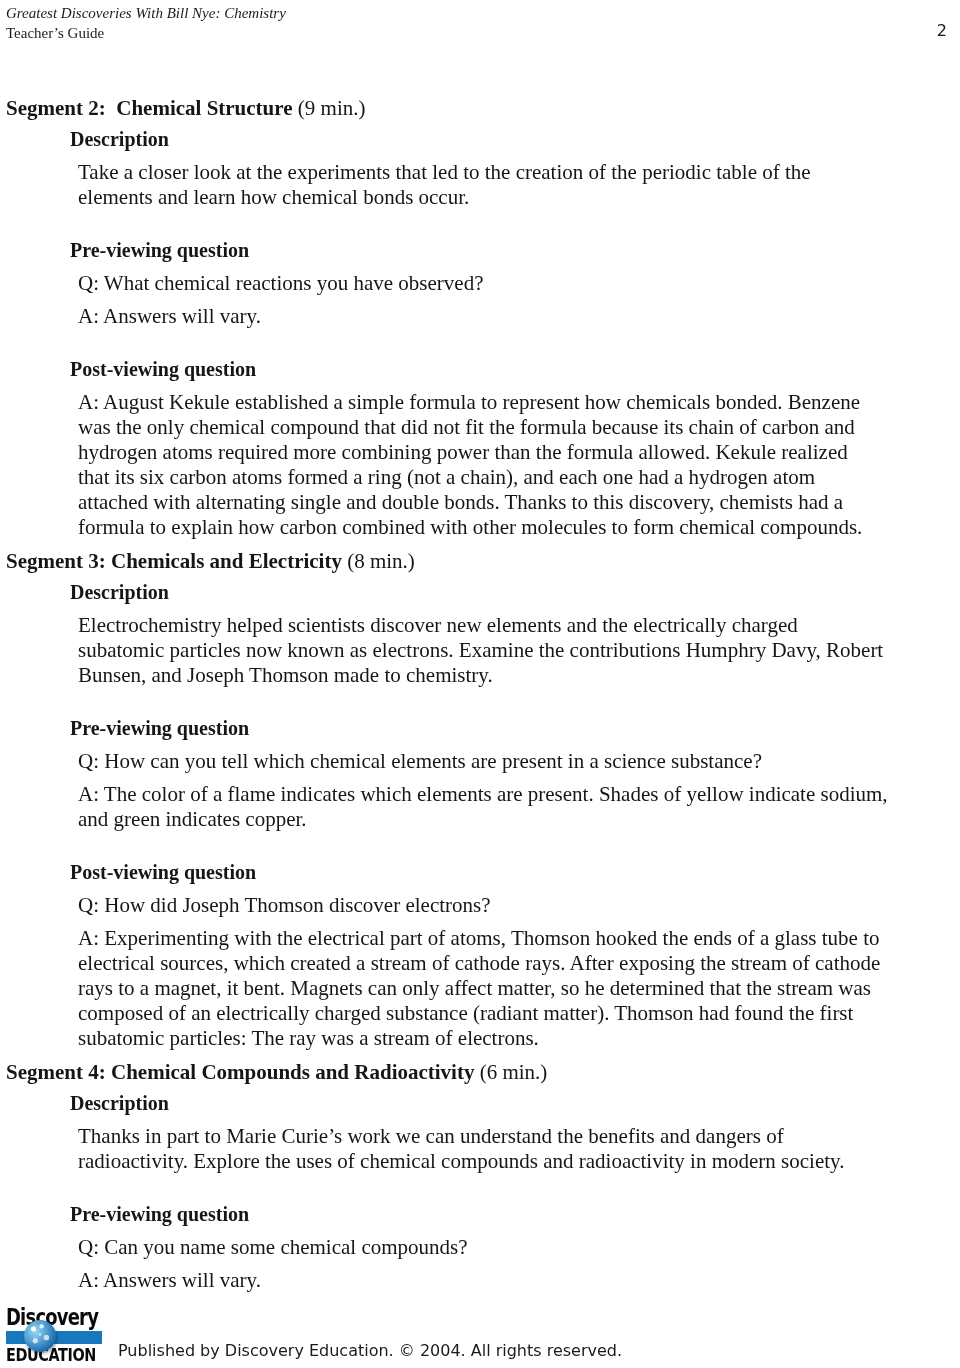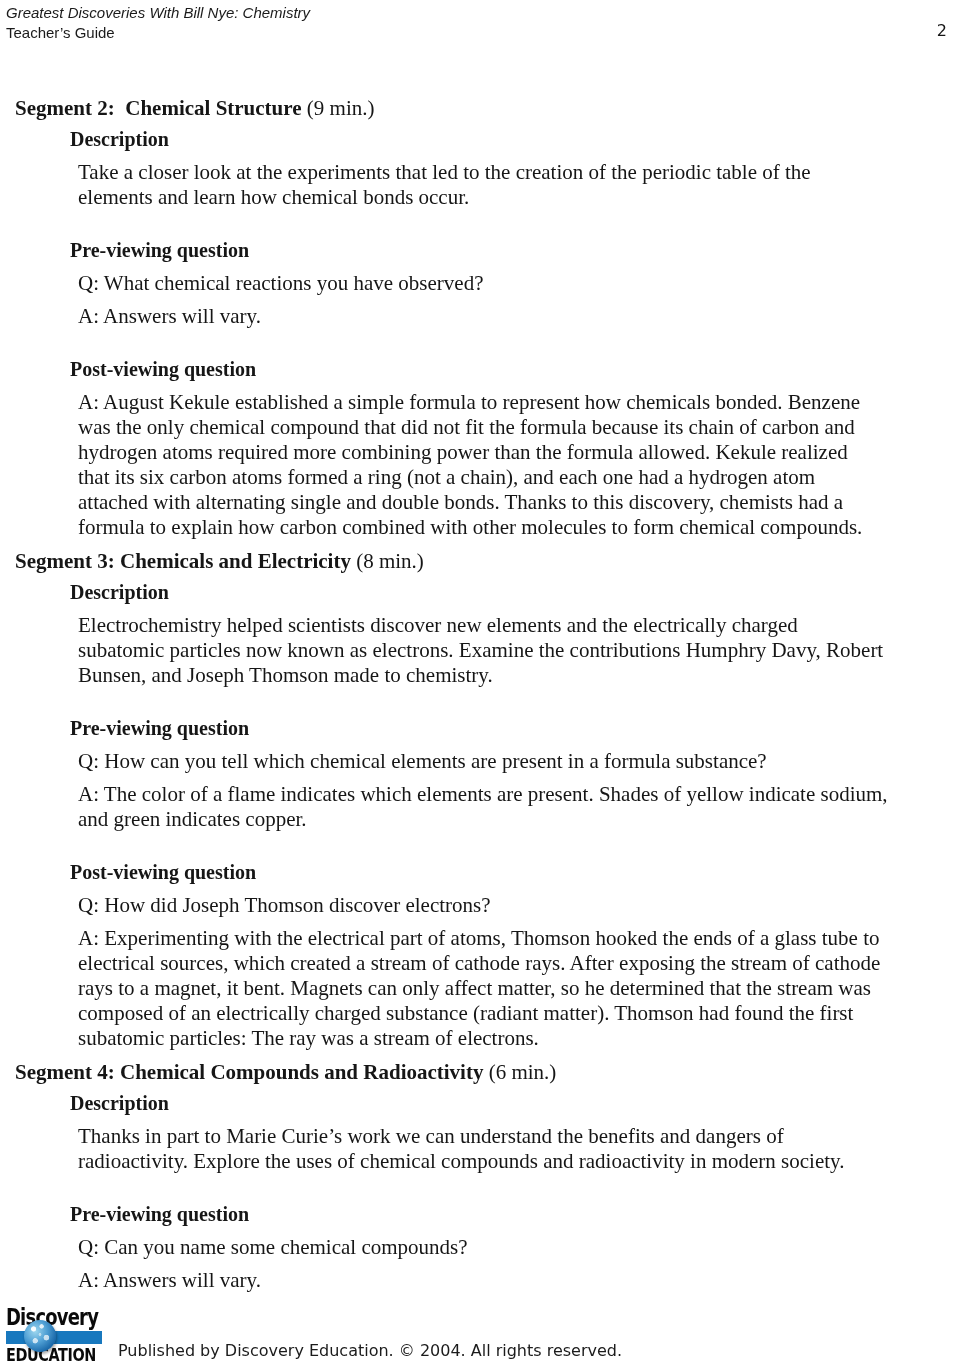--- a/index.html
+++ b/index.html
@@ -9,40 +9,40 @@
     height: 1368px;
     background: #ffffff;
     color: #161616;
     font-family: "Liberation Serif", serif;
     overflow: hidden;
   }
 
   
   .hdr {
     padding: 3px 13px 0 6px;
-    font-family: Liberation Sans, sans-serif;
+    font-family: Liberation Serif, serif;
     font-size: 15px;
     line-height: 20px;
     color: #1b1b1b;
   }
   .hdr-title { font-style: italic; }
   .hdr-sub { }
   .hdr-page {
     position: absolute;
     top: 21px;
     right: 13px;
     font-family: "DejaVu Sans", sans-serif;
     font-size: 16px;
     line-height: 20px;
   }
 
   
   .doc { padding: 0 10px 0 6px; }
   .seg-heading {
-    margin: 0 0 6px 9px;
+    margin: 0 0 6px 0;
     font-size: 21px;
     line-height: 26px;
     font-weight: bold;
     white-space: pre-wrap;
   }
   .seg-heading.first { margin-top: 52px; }
   .seg-duration { font-weight: normal; }
   .indent { margin-left: 64px; max-width: 888px; }
   .block { margin: 0 0 28px 0; }
   .block:last-child { margin-bottom: 0; }
@@ -164,21 +164,21 @@
       <h2 class="seg-heading"><span>Segment 3: Chemicals and Electricity</span> <span class="seg-duration">(8 min.)</span></h2>
       <div class="indent">
         <div class="block">
           <div class="sub-label">Description</div>
           <p class="body-text">Electrochemistry helped scientists discover new elements and the electrically charged
 subatomic particles now known as electrons. Examine the contributions Humphry Davy, Robert
 Bunsen, and Joseph Thomson made to chemistry.</p>
         </div>
         <div class="block">
           <div class="sub-label">Pre-viewing question</div>
-          <p class="body-text">Q: How can you tell which chemical elements are present in a formula substance?</p>
+          <p class="body-text">Q: How can you tell which chemical elements are present in a science substance?</p>
           <p class="body-text">A: The color of a flame indicates which elements are present. Shades of yellow indicate sodium,
 and green indicates copper.</p>
         </div>
         <div class="block">
           <div class="sub-label">Post-viewing question</div>
           <p class="body-text">Q: How did Joseph Thomson discover electrons?</p>
           <p class="body-text">A: Experimenting with the electrical part of atoms, Thomson hooked the ends of a glass tube to
 electrical sources, which created a stream of cathode rays. After exposing the stream of cathode
 rays to a magnet, it bent. Magnets can only affect matter, so he determined that the stream was
 composed of an electrically charged substance (radiant matter). Thomson had found the first

